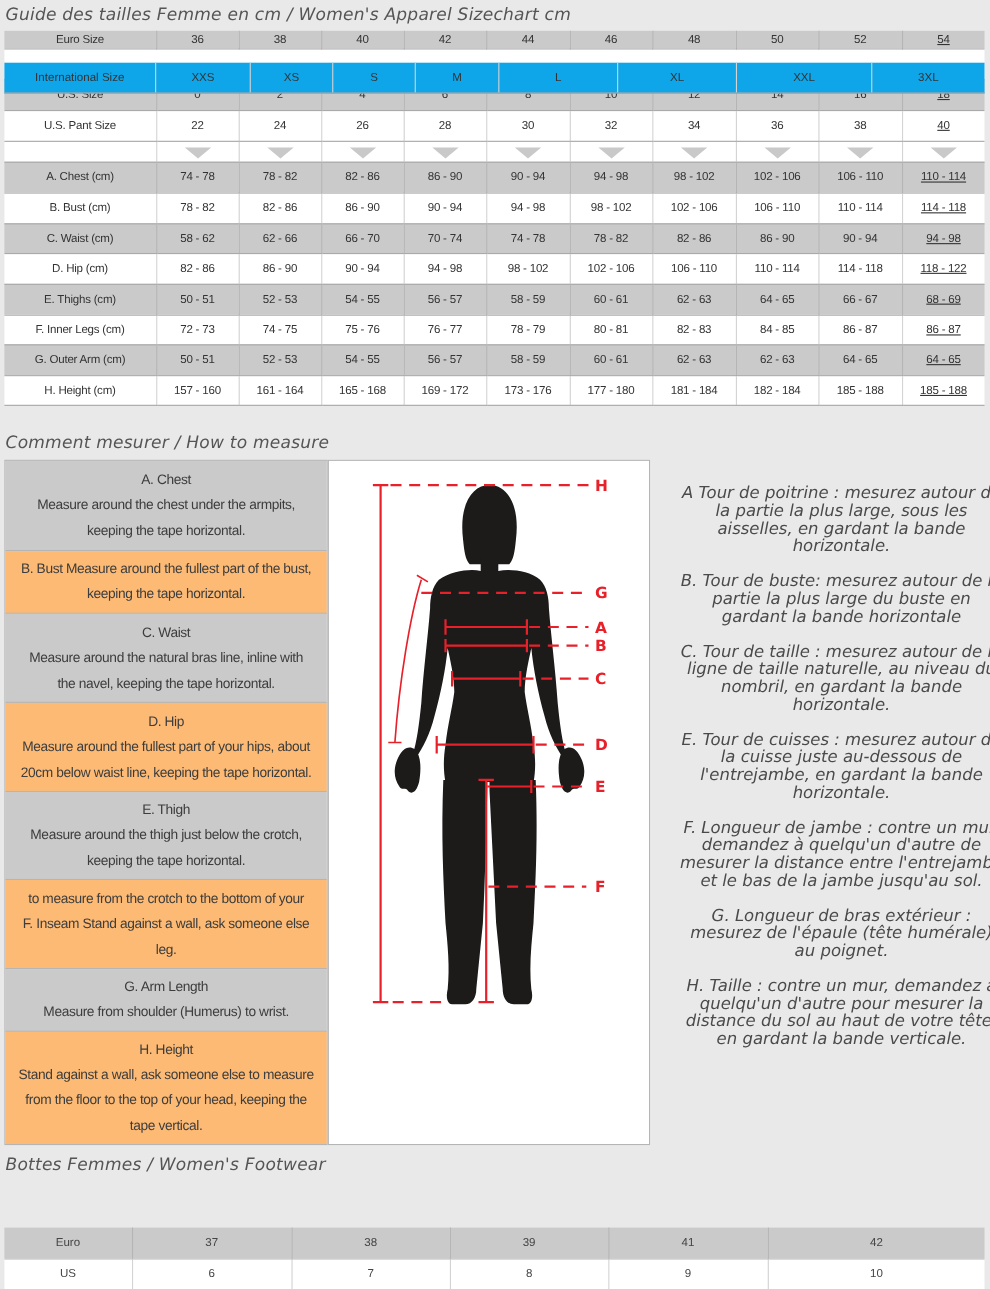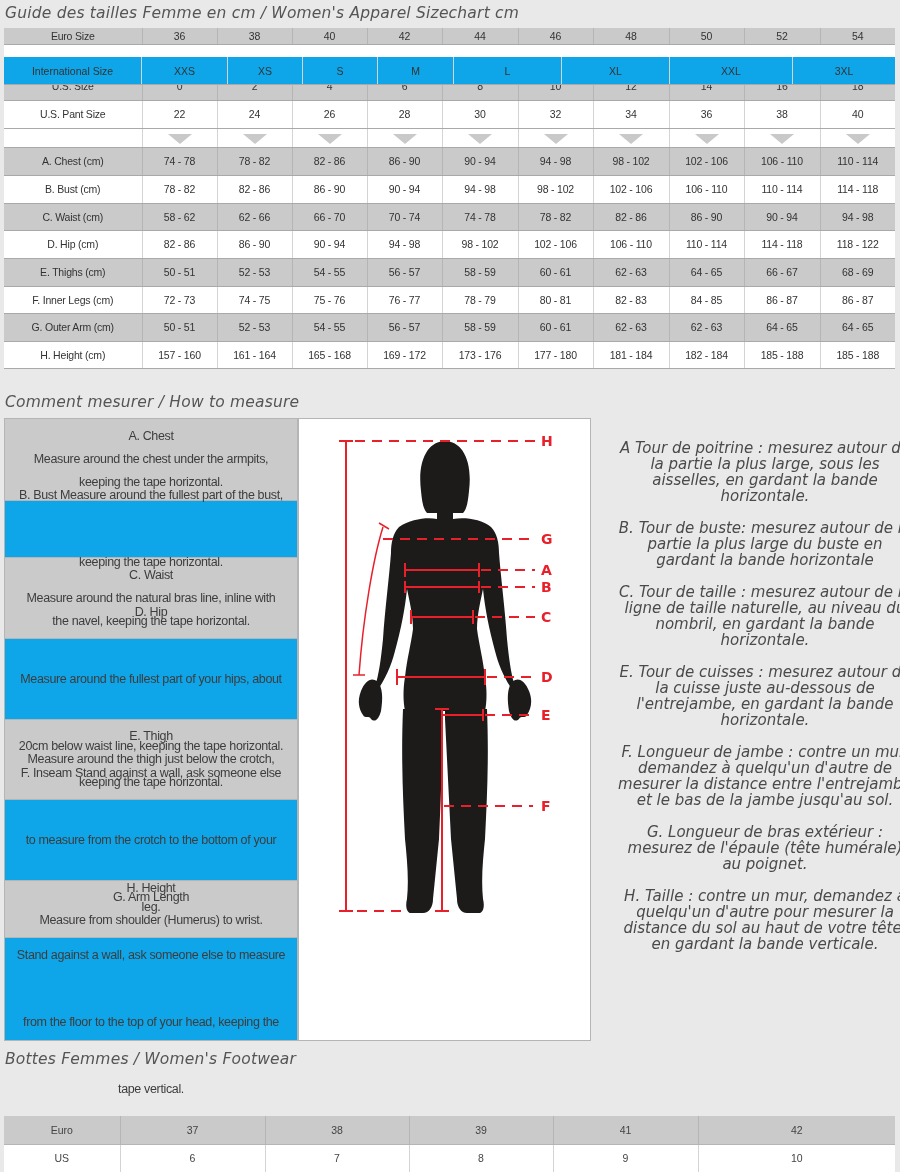--- a/index.html
+++ b/index.html
@@ -32,21 +32,21 @@
     color: #333;
   }
   .size-table td {
     text-align: center;
     vertical-align: middle;
     border-right: 1px solid #b8b8b8;
     border-bottom: 1px solid #a9a9a9;
     padding: 0;
     letter-spacing: -0.2px;
   }
-  .size-table td:last-child { border-right: none; }
+  .size-table td:last-child { border-right: none; text-decoration: underline; }
   .size-table tr.grey td { background: #cacaca; }
   .size-table tr.white td { background: #ffffff; border-right-color: #d4d4d4; }
   .size-table tr.grey td { border-right-color: #b5b5b5; }
   .size-table tr.arrow td { height: 19px; background: #fff; border-right-color: #d4d4d4; }
   .tri {
     display: inline-block;
     width: 0; height: 0;
     border-left: 12px solid transparent;
     border-right: 12px solid transparent;
     border-top: 10px solid #c9c9c9;
@@ -84,21 +84,21 @@
     font-size: 12.5px;
     line-height: 23px;
     color: #3d3d3d;
     border-bottom: 1px solid #b5b5b5;
     padding: 0 4px;
     display: flex; flex-direction: column; justify-content: center;
     letter-spacing: -0.35px;
   }
   .measure-item:last-child { border-bottom: none; }
   .measure-item.grey { background: #cacaca; }
-  .measure-item.white { background: #0ea5e9; gap: 44px; }
+  .measure-item.white { background: #fdba74; }
 
   .figure-box {
     position: absolute;
     left: 298px; top: 418px;
     width: 293px; height: 623px;
     background: #fff;
     border: 1px solid #b5b5b5;
   }
   .fr-text {
     position: absolute;
@@ -351,22 +351,22 @@
     <div>D. Hip</div>
     <div>Measure around the fullest part of your hips, about</div>
     <div>20cm below waist line, keeping the tape horizontal.</div>
   </div>
   <div class="measure-item grey" style="height:80px">
     <div>E. Thigh</div>
     <div>Measure around the thigh just below the crotch,</div>
     <div>keeping the tape horizontal.</div>
   </div>
   <div class="measure-item white" style="height:81px">
+    <div>to measure from the crotch to the bottom of your</div>
     <div>F. Inseam Stand against a wall, ask someone else</div>
-    <div>to measure from the crotch to the bottom of your</div>
     <div>leg.</div>
   </div>
   <div class="measure-item grey" style="height:57px">
     <div>G. Arm Length</div>
     <div>Measure from shoulder (Humerus) to wrist.</div>
   </div>
   <div class="measure-item white" style="height:102px">
     <div>H. Height</div>
     <div>Stand against a wall, ask someone else to measure</div>
     <div>from the floor to the top of your head, keeping the</div>

